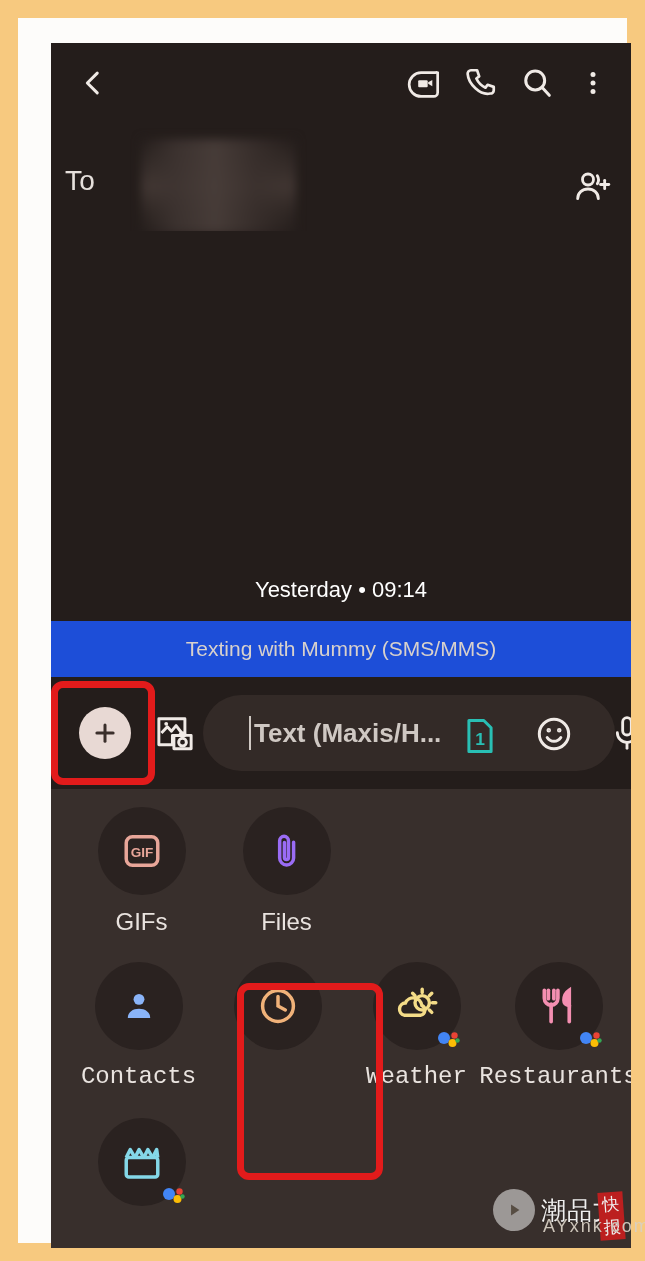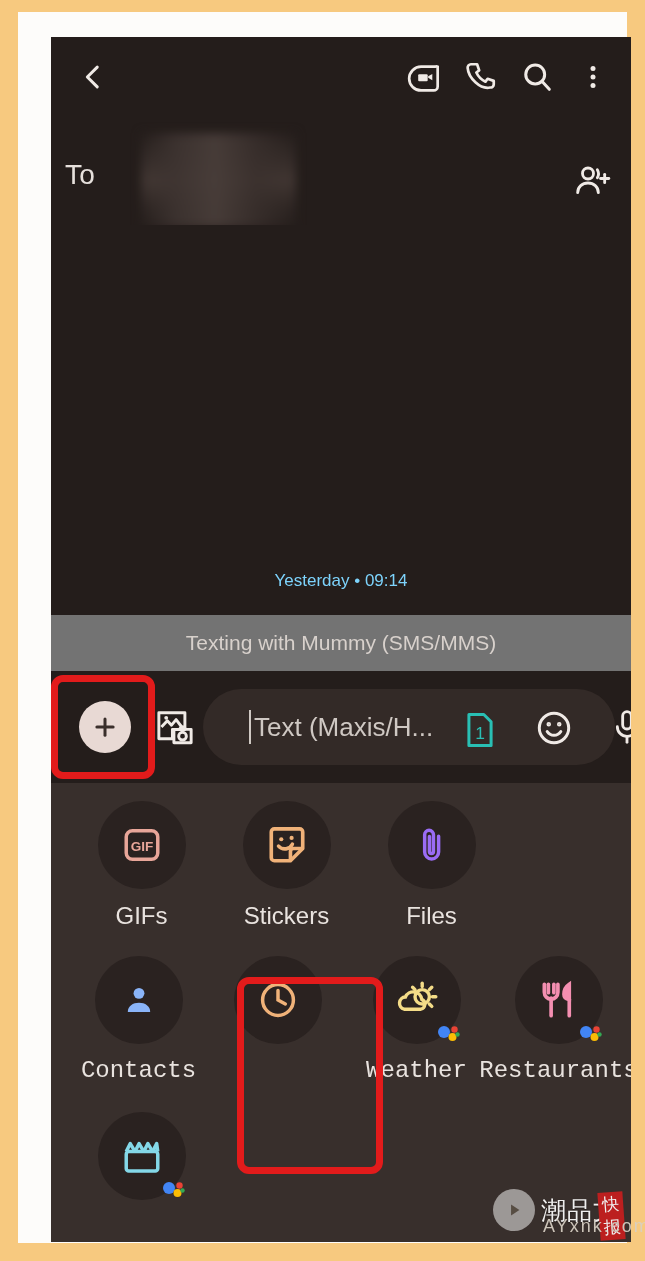--- a/index.html
+++ b/index.html
@@ -5,20 +5,21 @@
   * { box-sizing: border-box; margin: 0; padding: 0; }
   html, body {
     width: 645px; height: 1261px;
     background: #F7C97F;
     font-family: "Liberation Sans", sans-serif;
     overflow: hidden;
   }
   #outer-frame {
     position: absolute; inset: 0;
     background: #F7C97F;
+    margin-top: 6px;
   }
   #white-frame {
     position: absolute;
     left: 18px; top: 12px; right: 18px; bottom: 18px;
     background: #FDFCFA;
   }
   #phone-screen {
     position: absolute;
     left: 33px; top: 25px;
     width: 580px; height: 1205px;
@@ -74,34 +75,34 @@
     display: flex; align-items: center; justify-content: center;
   }
 
   
   .convo {
     position: absolute; left: 0; top: 188px; width: 580px; height: 386px;
     background: #241D1B;
   }
   .timestamp {
     position: absolute; left: 0; top: 534px; width: 580px;
-    text-align: center; color: #7dd3fc; font-size: 17px;
+    text-align: center; color: #ffffff; font-size: 22px;
   }
   .sms-banner {
     position: absolute; left: 0; top: 578px; width: 580px; height: 56px;
-    background: #737373;
+    background: #1d4ed8;
     display: flex; align-items: center; justify-content: center;
   }
   .sms-banner span { color: #D8D1CC; font-size: 21px; }
 
   
   .compose {
     position: absolute; left: 0; top: 634px; width: 584px; height: 112px;
     background: #241D1B;
-    display: flex; align-items: center;
+    display: flex; align-items: center; font-weight: bold;
   }
   .plus-circle {
     position: absolute; left: 28px; top: 30px;
     width: 52px; height: 52px; border-radius: 50%;
     background: #E8D9D4;
     display: flex; align-items: center; justify-content: center;
   }
   .gallery-icon {
     position: absolute; left: 100px; top: 32px;
     width: 48px; height: 48px;
@@ -309,32 +310,20 @@
           <div class="tray-item">
             <div class="tray-circle">
               <svg width="44" height="44" viewBox="0 0 24 24" fill="none" stroke="#E8A699" stroke-width="1.9">
                 <rect x="3.4" y="4.2" width="17.2" height="15.6" rx="3.4"></rect>
                 <text x="12" y="15.3" font-family="Liberation Sans, sans-serif" font-size="7.4" font-weight="bold" fill="#E8A699" stroke="none" text-anchor="middle">GIF</text>
               </svg>
             </div>
             <div class="tray-label">GIFs</div>
           </div>
 
-          <div class="tray-item">
-            <div class="tray-circle">
-              <svg width="46" height="46" viewBox="0 0 24 24" fill="none" stroke="#F0B279" stroke-width="1.9" stroke-linejoin="round">
-                <path d="M5.4 3.6 h13.2 a1.6 1.6 0 0 1 1.6 1.6 v8.6 l-6.4 6.4 H5.4 a1.6 1.6 0 0 1 -1.6 -1.6 V5.2 a1.6 1.6 0 0 1 1.6 -1.6 Z"></path>
-                <path d="M20.2 13.8 h-4.8 a1.6 1.6 0 0 0 -1.6 1.6 v4.8"></path>
-                <circle cx="9" cy="9" r="1.1" fill="#F0B279" stroke="none"></circle>
-                <circle cx="14.4" cy="8.3" r="1.1" fill="#F0B279" stroke="none"></circle>
-                <path d="M7.6 12.6 a4.4 4.4 0 0 0 7.2 -1" stroke-linecap="round"></path>
-              </svg>
-            </div>
-            <div class="tray-label">Stickers</div>
-          </div>
 
           <div class="tray-item">
             <div class="tray-circle">
               <svg width="44" height="44" viewBox="0 0 24 24" fill="none" stroke="#9A6CF5" stroke-width="1.9" stroke-linecap="round">
                 <path d="M15.6 7.2 v8.6 a3.8 3.8 0 0 1 -7.6 0 V6.4 a2.4 2.4 0 0 1 4.8 0 v9.2 a1.1 1.1 0 0 1 -2.2 0 V7.4"></path>
               </svg>
             </div>
             <div class="tray-label">Files</div>
           </div>
 

